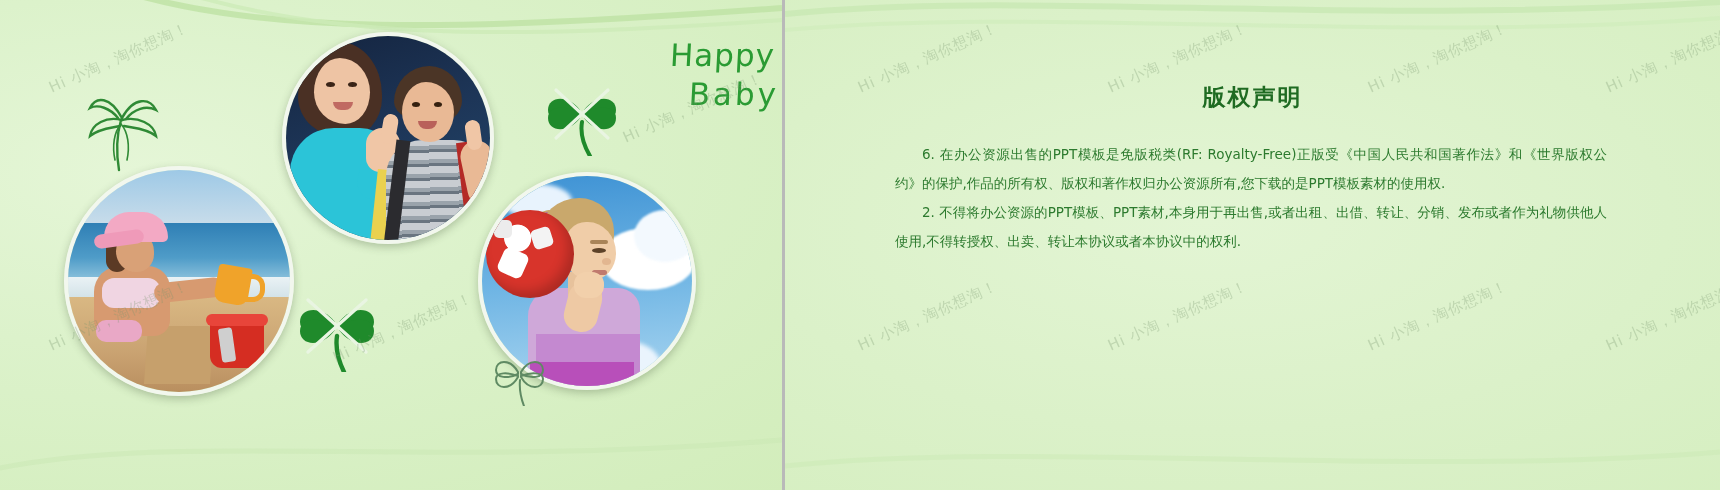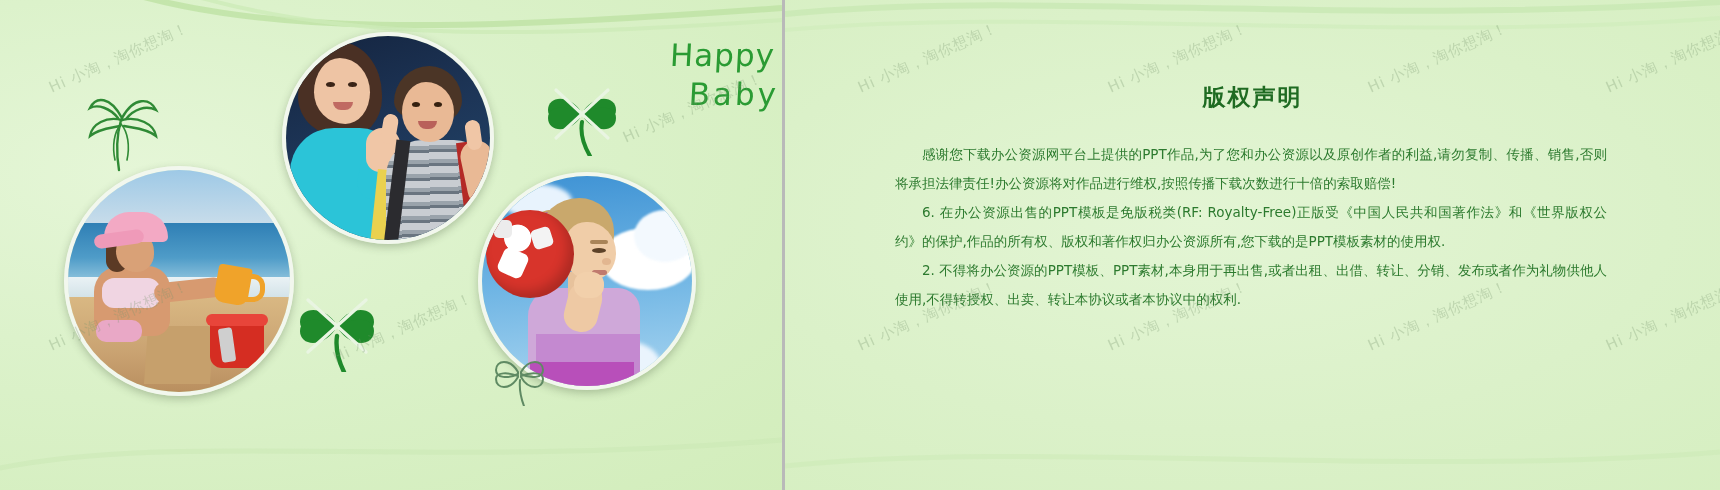--- a/index.html
+++ b/index.html
@@ -359,21 +359,20 @@
 
     <svg class="curve" width="935" height="490" viewBox="0 0 935 490">
       <path d="M0,14 C240,-10 560,26 935,2" fill="none" stroke="#c6e7b0" stroke-width="6" opacity=".7"></path>
       <path d="M0,30 C260,6 600,44 935,18" fill="none" stroke="#d0ecbb" stroke-width="4" opacity=".65"></path>
       <path d="M0,466 C250,440 620,478 935,452" fill="none" stroke="#c9e8b4" stroke-width="5" opacity=".45"></path>
     </svg>
 
     <div class="rt-title">版权声明</div>
 
     <div class="rt-body">
-      <p class="indent">感谢您下载办公资源网平台上提供的PPT作品,为了您和办公资源以及原创作者的利益,请勿复制、传播、销售,否则将承担法律责任!办公资源将对作品进行维权,按照传播下载次数进行十倍的索取赔偿!</p>
       <p class="indent">6. 在办公资源出售的PPT模板是免版税类(RF: Royalty-Free)正版受《中国人民共和国著作法》和《世界版权公约》的保护,作品的所有权、版权和著作权归办公资源所有,您下载的是PPT模板素材的使用权.</p>
       <p class="indent">2. 不得将办公资源的PPT模板、PPT素材,本身用于再出售,或者出租、出借、转让、分销、发布或者作为礼物供他人使用,不得转授权、出卖、转让本协议或者本协议中的权利.</p>
     </div>
 
     <div class="wm" style="left:70px;top:80px;">Hi 小淘，淘你想淘！</div>
     <div class="wm" style="left:320px;top:80px;">Hi 小淘，淘你想淘！</div>
     <div class="wm" style="left:580px;top:80px;">Hi 小淘，淘你想淘！</div>
     <div class="wm" style="left:818px;top:80px;">Hi 小淘，淘你想淘！</div>
     <div class="wm" style="left:70px;top:338px;">Hi 小淘，淘你想淘！</div>
     <div class="wm" style="left:320px;top:338px;">Hi 小淘，淘你想淘！</div>

